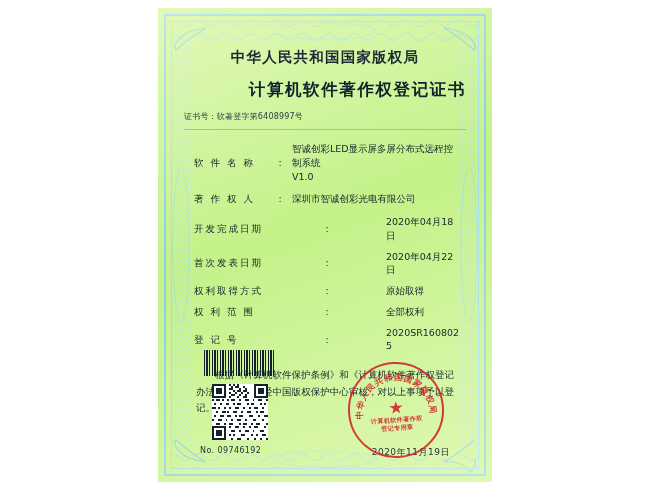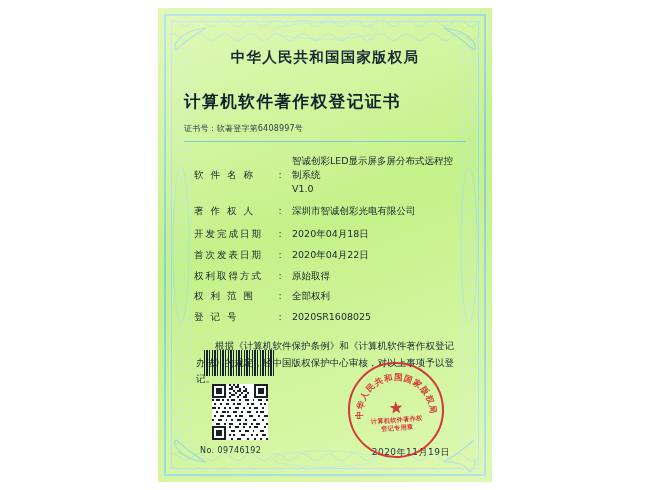--- a/index.html
+++ b/index.html
@@ -76,26 +76,26 @@
   .issuer {
     text-align: center;
     font-size: 14.5px;
     letter-spacing: 1.2px;
     color: #1b2a33;
     font-weight: 700;
     margin-top: 14px;
     font-family: "DejaVu Sans", "Liberation Sans", sans-serif;
   }
   .cert-title {
-    text-align: left;
+    text-align: right;
     font-size: 16.5px;
     letter-spacing: 1.6px;
     color: #10212b;
     font-weight: 700;
-    margin-top: 24px;
+    margin-top: 12px;
   }
   .cert-number {
     font-size: 8px;
     color: #2a3b45;
     margin-top: 10px;
     letter-spacing: 0.2px;
   }
   .title-rule {
     width: 100%;
     height: 1px;
@@ -124,21 +124,21 @@
   .field-colon {
     flex: 0 0 8px;
     text-align: center;
   }
   .field-value {
     flex: 1 1 auto;
     white-space: pre-line;
     word-break: break-all;
     margin-left: 8px;
   }
-  .field-row.tight { margin-bottom: 7px; }
+  .field-row.tight { margin-bottom: 7px; gap: 47px; }
 
   .paragraph {
     margin-top: 14px;
     padding: 0 12px 0 12px;
     font-size: 9.5px;
     line-height: 1.75;
     color: #17252d;
     text-align: justify;
     text-indent: 19px;
   }

